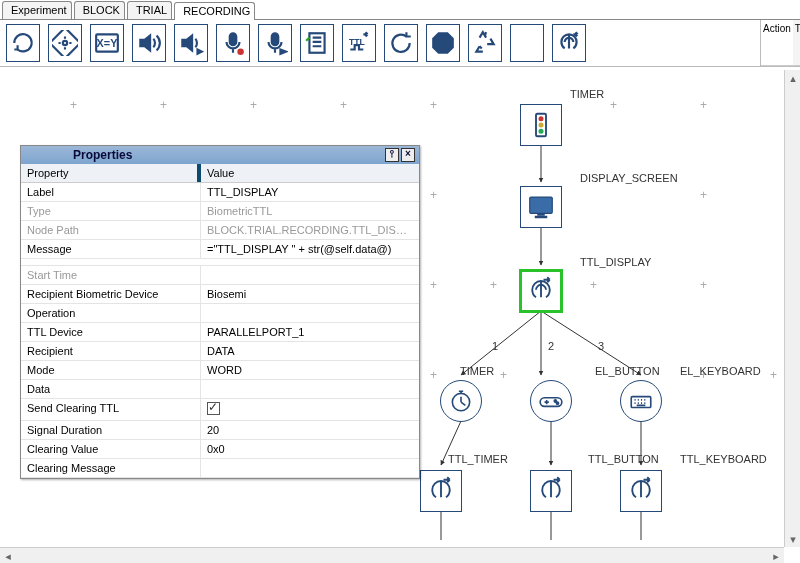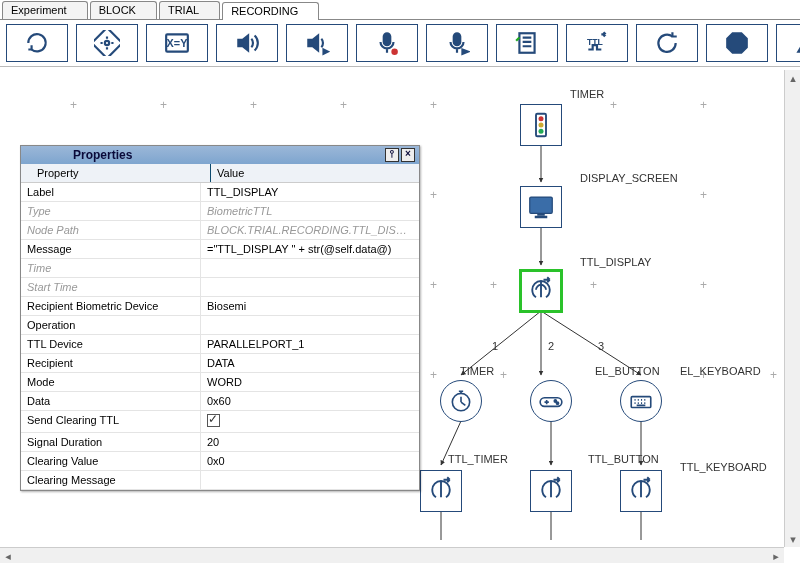--- a/index.html
+++ b/index.html
@@ -15,21 +15,21 @@
     color: #000;
   }
   .tabs {
     display: flex;
     align-items: flex-end;
     height: 20px;
     padding-left: 2px;
     border-bottom: 1px solid #888;
   }
   .tab {
-    padding: 2px 20px 3px 8px;
+    padding: 2px 4px 3px 8px;
     border: 1px solid #888;
     border-bottom: none;
     background: #f4f4f4;
     margin-right: 2px;
     font-size: 11px;
     cursor: pointer;
     border-radius: 3px 3px 0 0;
   }
   .tab.active { background: #fff; position: relative; top: 1px; }
   .toolbar-row {
@@ -37,21 +37,21 @@
     border-bottom: 1px solid #bbb;
   }
   .toolbar {
     display: flex;
     gap: 8px;
     padding: 4px 6px;
     align-items: center;
     flex: 1;
   }
   .tool-btn {
-    width: 62px; height: 38px;
+    width: 34px; height: 38px;
     border: 1px solid #254a7a;
     background: #fff;
     display: flex;
     align-items: center;
     justify-content: center;
     cursor: pointer;
   }
   .tool-btn svg { width: 26px; height: 26px; }
   .side-tabs {
     width: 40px;
@@ -137,39 +137,39 @@
     margin-left: 2px;
     cursor: pointer;
   }
   .props-head {
     display: flex;
     font-size: 11px;
     background: #eef2f7;
     border-bottom: 1px solid #ccc;
   }
   .props-head div { padding: 3px 6px; }
-  .props-head .c1 { width: 180px; border-right: 1px solid #0c4a6e; margin-left: 10px; }
+  .props-head .c1 { width: 180px; border-right: 4px solid #0c4a6e; }
   .props-row {
     display: flex;
     font-size: 11px;
     border-bottom: 1px solid #e4e4e4;
   }
   .props-row .c1 {
     width: 180px;
     padding: 3px 6px;
     border-right: 1px solid #e4e4e4;
   }
   .props-row .c2 {
     flex: 1;
     padding: 3px 6px;
     overflow: hidden;
     text-overflow: ellipsis;
     white-space: nowrap;
   }
-  .props-row.dim .c1, .props-row.dim .c2 { color: #999; font-style: italic; }
+  .props-row.dim .c1, .props-row.dim .c2 { color: #999; }
   .chk {
     width: 13px; height: 13px;
     border: 1px solid #555;
     display: inline-block;
     position: relative;
   }
   .chk.checked::after {
     content: "✓";
     position: absolute;
     top: -3px; left: 0;
@@ -410,21 +410,21 @@
   </div>
 
   <div class="node-label" style="top:383px;left:588px">TTL_BUTTON</div>
   <div class="node" style="top:400px;left:530px">
     <svg viewBox="0 0 24 24" width="30" height="30" fill="none" stroke="#254a7a" stroke-width="1.5">
         <path d="M12 4a7 7 0 0 0-7 7c0 4 3 6 3 6M12 4a7 7 0 0 1 7 7c0 4-3 6-3 6M12 4v13"></path>
         <path d="M14 3h5M19 3l-2-2M19 3l-2 2"></path>
       </svg>
   </div>
 
-  <div class="node-label" style="top:391px;left:680px">TTL_KEYBOARD</div>
+  <div class="node-label" style="top:383px;left:680px">TTL_KEYBOARD</div>
   <div class="node" style="top:400px;left:620px">
     <svg viewBox="0 0 24 24" width="30" height="30" fill="none" stroke="#254a7a" stroke-width="1.5">
         <path d="M12 4a7 7 0 0 0-7 7c0 4 3 6 3 6M12 4a7 7 0 0 1 7 7c0 4-3 6-3 6M12 4v13"></path>
         <path d="M14 3h5M19 3l-2-2M19 3l-2 2"></path>
       </svg>
   </div>
 
 </div>
 
 <div class="props">
@@ -448,21 +448,20 @@
       </div>
       <div class="props-row dim">
         <div class="c1">Node Path</div>
         <div class="c2">BLOCK.TRIAL.RECORDING.TTL_DISPLAY</div>
       </div>
       <div class="props-row">
         <div class="c1">Message</div>
         <div class="c2">="TTL_DISPLAY " + str(@self.data@)</div>
       </div>
       <div class="props-row dim">
-        <div class="c1">Time</div>
         <div class="c2"></div>
       </div>
       <div class="props-row dim">
         <div class="c1">Start Time</div>
         <div class="c2"></div>
       </div>
       <div class="props-row">
         <div class="c1">Recipient Biometric Device</div>
         <div class="c2">Biosemi</div>
       </div>
@@ -476,21 +475,20 @@
       <div class="props-row">
         <div class="c1">Recipient</div>
         <div class="c2">DATA</div>
       </div>
       <div class="props-row">
         <div class="c1">Mode</div>
         <div class="c2">WORD</div>
       </div>
       <div class="props-row">
         <div class="c1">Data</div>
-        <div class="c2">0x60</div>
       </div>
       <div class="props-row">
         <div class="c1">Send Clearing TTL</div>
         <div class="c2"><span class="chk checked"></span></div>
       </div>
       <div class="props-row">
         <div class="c1">Signal Duration</div>
         <div class="c2">20</div>
       </div>
       <div class="props-row">

